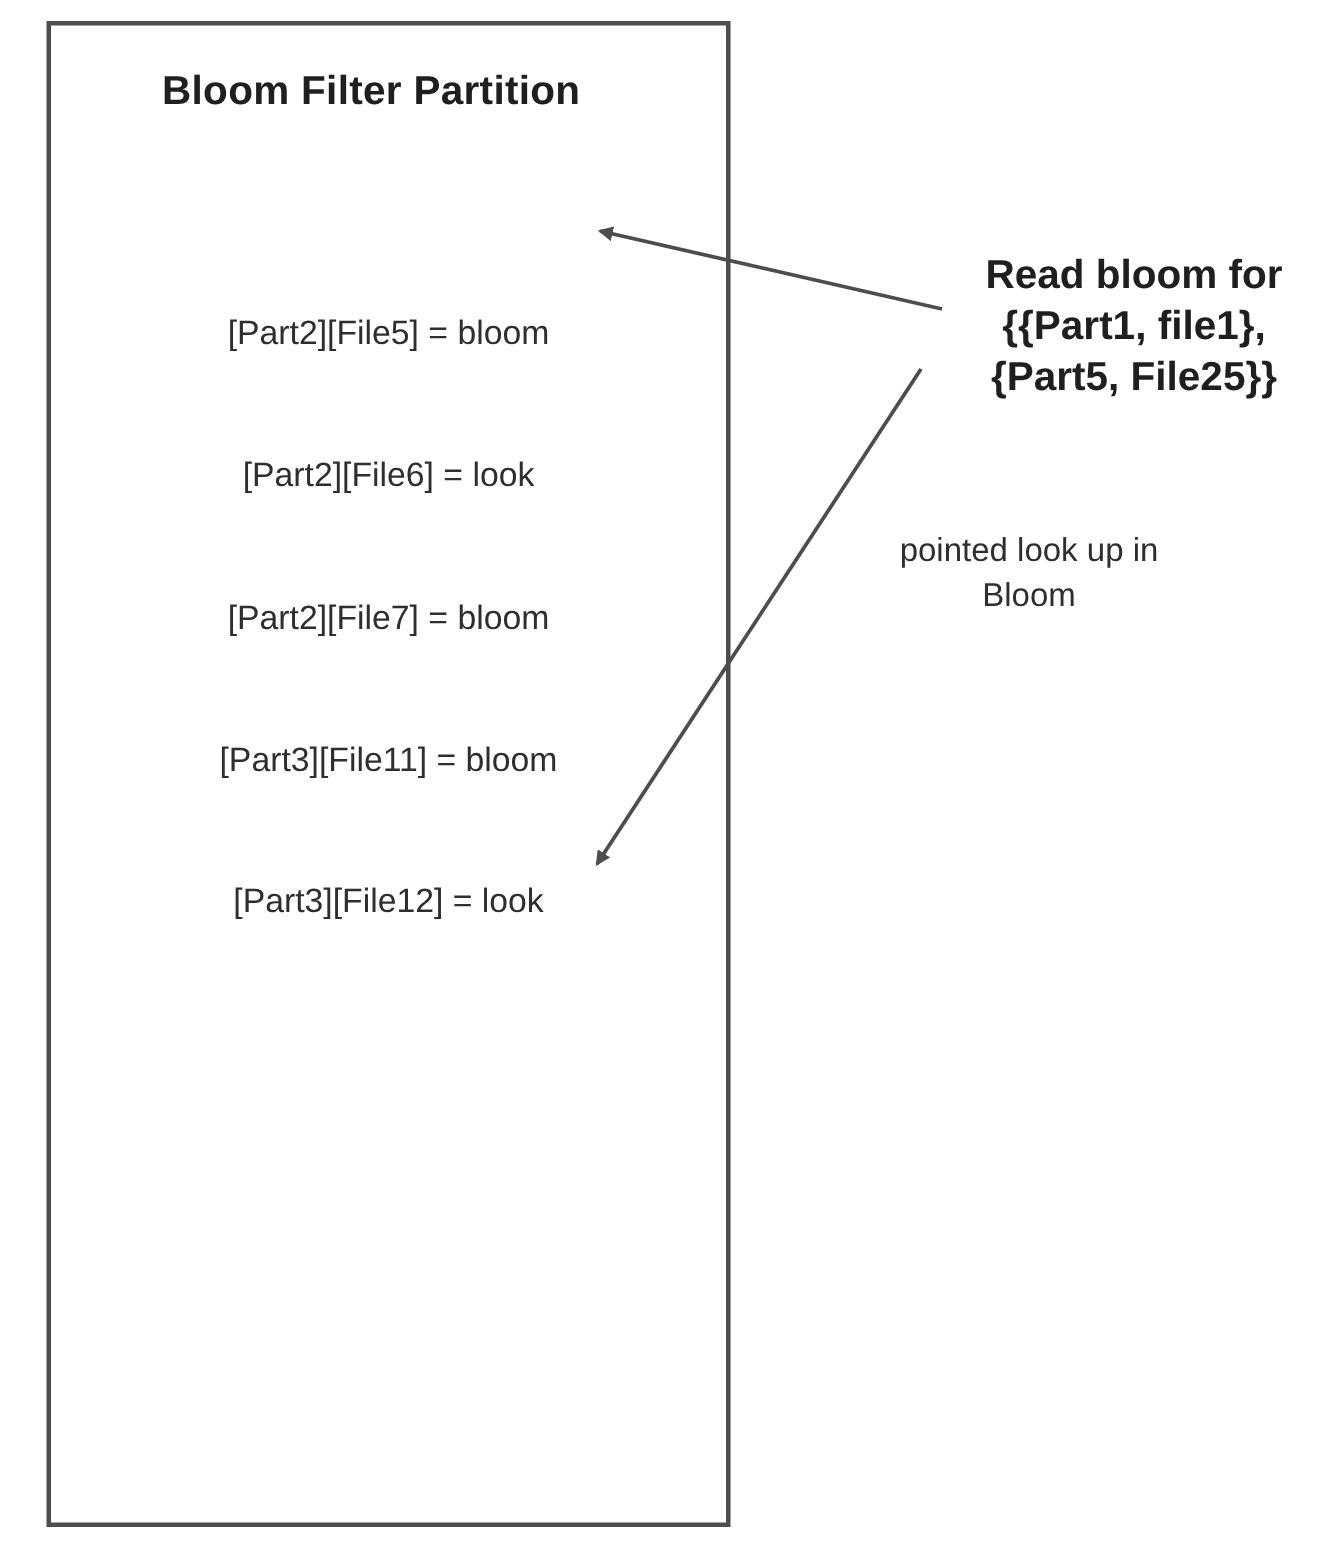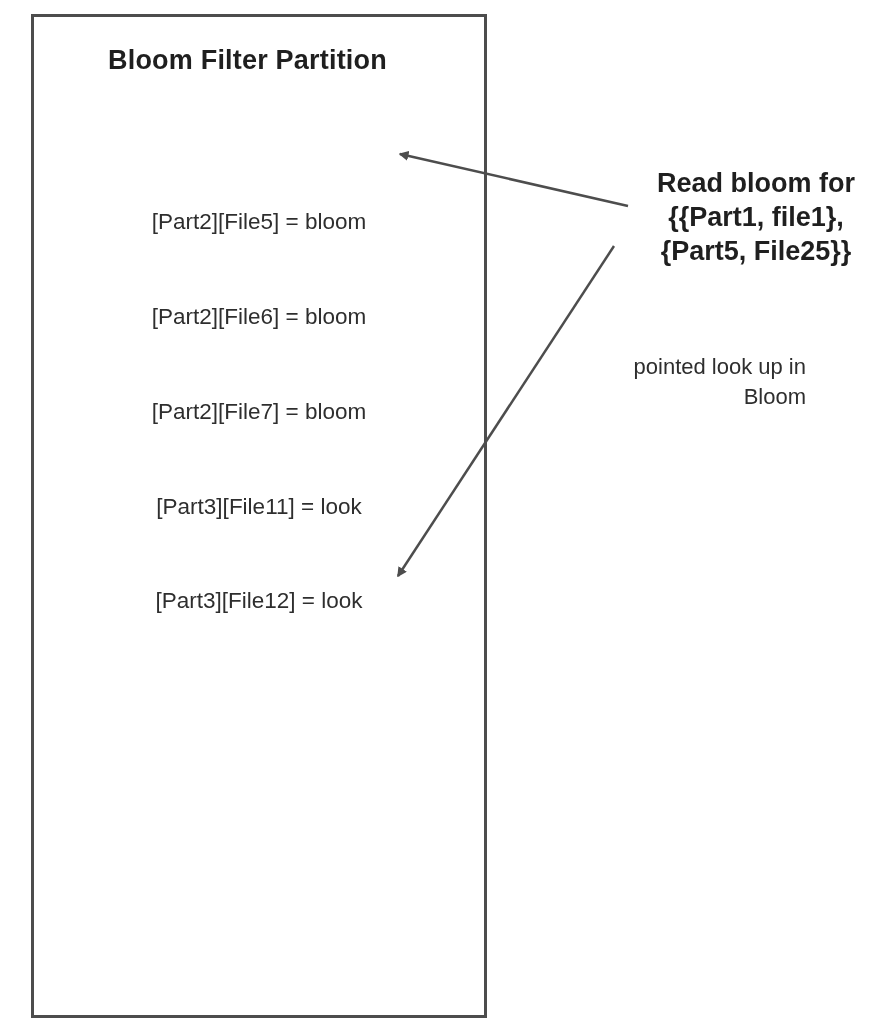--- a/index.html
+++ b/index.html
@@ -64,39 +64,39 @@
     font-size: 27px;
     font-weight: bold;
     line-height: 34px;
     color: #1f1f1f;
   }
   .lookup-note {
     position: absolute;
     left: 566px;
     top: 352px;
     width: 240px;
-    text-align: right;
+    text-align: center;
     font-size: 22px;
     line-height: 30px;
     color: #2e2e2e;
   }
 </style>
 </head>
 <body>
 
 <div class="canvas">
 
   <div class="partition-box">
     <div class="box-title">Bloom Filter Partition</div>
 
     <div class="entry-list">
       <div class="entry">[Part2][File5] = bloom</div>
-      <div class="entry">[Part2][File6] = bloom</div>
+      <div class="entry">[Part2][File6] = look</div>
       <div class="entry">[Part2][File7] = bloom</div>
-      <div class="entry">[Part3][File11] = look</div>
+      <div class="entry">[Part3][File11] = bloom</div>
       <div class="entry">[Part3][File12] = look</div>
       
       
       
       
 
       
       
       
       

